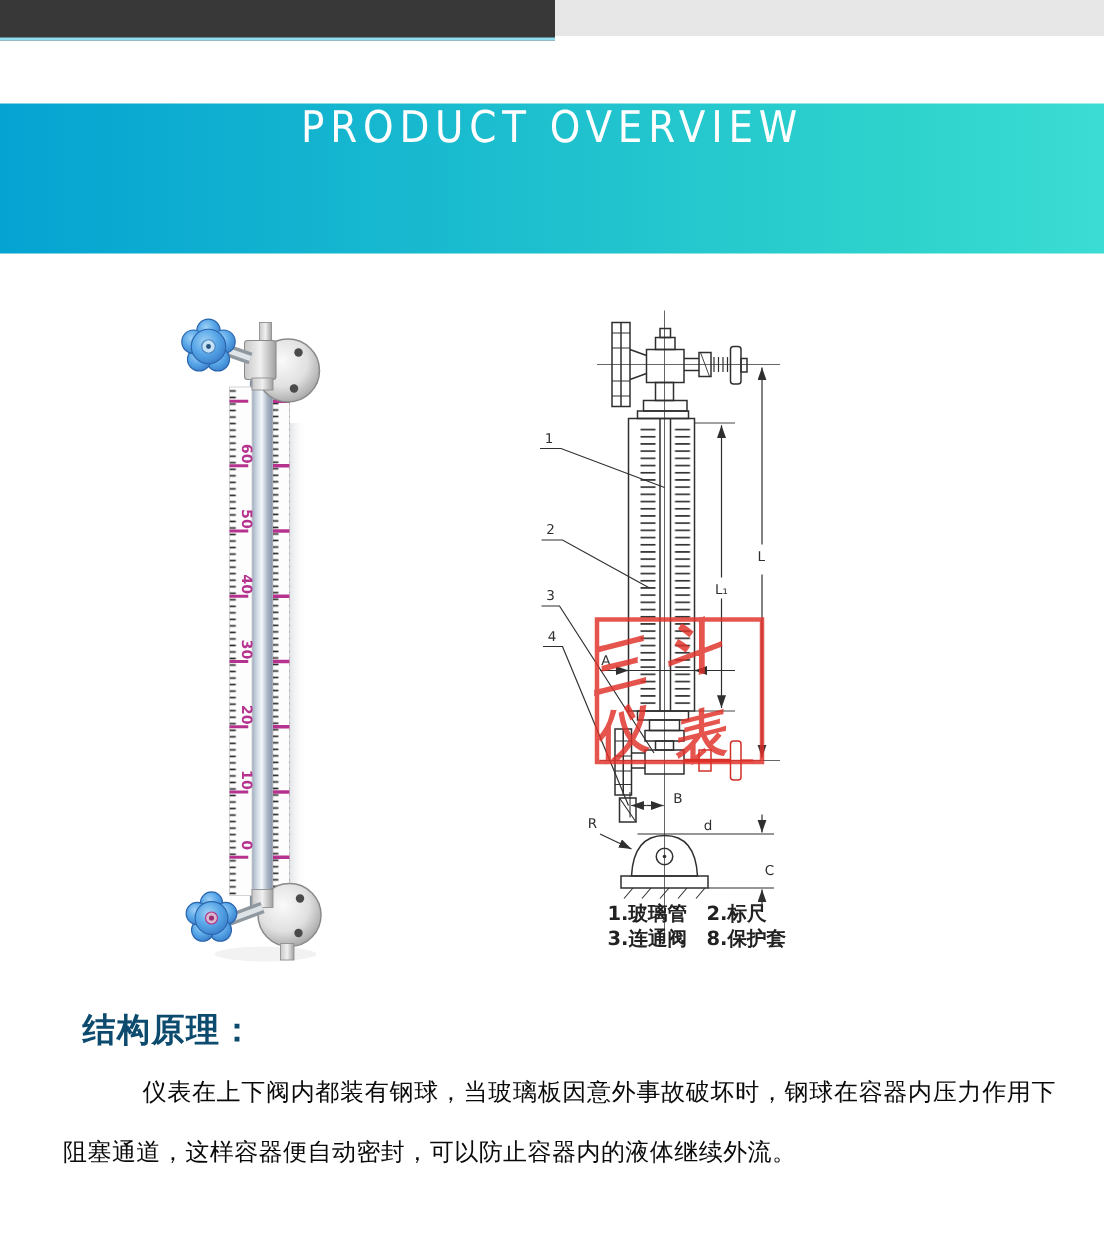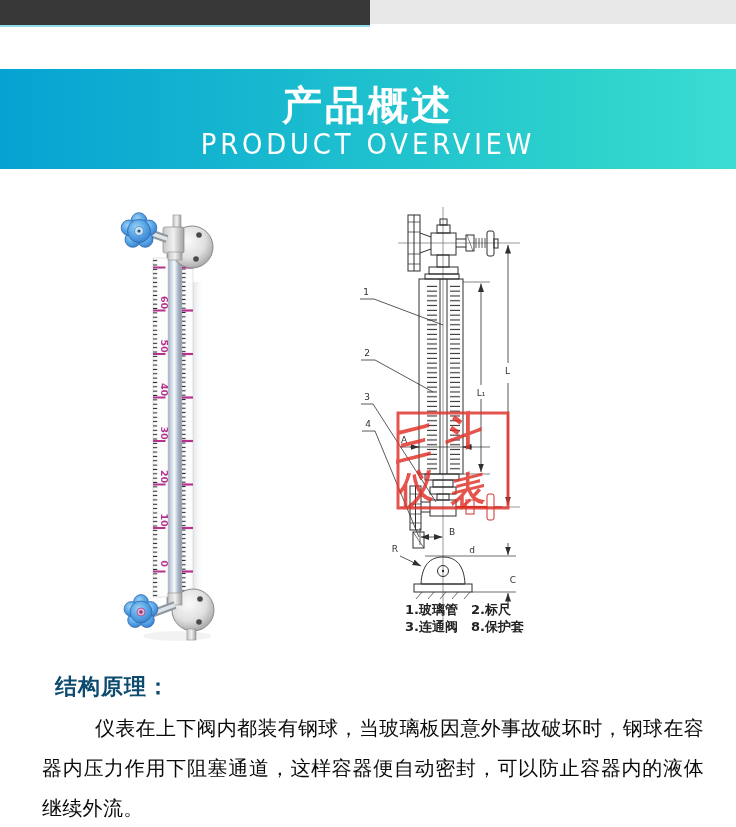--- a/index.html
+++ b/index.html
@@ -11,34 +11,33 @@
   .top-gray{position:absolute;left:370px;top:0;width:366px;height:24px;background:#e7e7e7;}
   .banner{position:absolute;left:0;top:69px;width:736px;height:100px;
     background:linear-gradient(90deg,#05a3d2 0%,#2ed3cc 82%,#3bdcd3 100%);
     text-align:center;color:#ffffff;}
   .banner-zh{margin:0;padding-top:14px;font-size:40px;line-height:44px;font-weight:bold;letter-spacing:3px;}
   .banner-en{margin:3px 0 0;font-size:27px;line-height:28px;font-weight:400;letter-spacing:4px;transform:scale(0.96,1.08);}
   .photo-wrap{position:absolute;left:115px;top:212px;width:100px;height:430px;}
   .diagram-wrap{position:absolute;left:350px;top:205px;width:175px;height:435px;}
   .diagram-caption{position:absolute;left:405px;top:601px;font-size:13px;line-height:17px;color:#222222;font-weight:bold;}
   .section-heading{position:absolute;left:55px;top:672px;font-size:22px;font-weight:bold;color:#0c4a6e;letter-spacing:1px;}
-  .section-paragraph{position:absolute;left:42px;top:708px;width:662px;font-size:20px;line-height:40px;
+  .section-paragraph{position:absolute;left:42px;top:708px;width:662px;font-size:16px;line-height:40px;
     color:#0a0a0a;text-indent:53px;letter-spacing:.3px;text-align:justify;}
   svg text{font-family:"DejaVu Sans","Liberation Sans",sans-serif;}
 </style>
 </head>
 <body>
 
 <div class="top-dark"></div>
 <div class="top-gray">
   
 </div>
 
 <div class="banner">
-  <h1 class="banner-zh">产品概述</h1>
   <div class="banner-en">PRODUCT OVERVIEW</div>
 </div>
 
 <div class="photo-wrap">
 <svg width="100" height="430" viewBox="0 0 100 430">
   <defs>
     <linearGradient id="tubeG" x1="0" y1="0" x2="1" y2="0">
       <stop offset="0" stop-color="#8e9cb0"></stop>
           <stop offset="0.25" stop-color="#c9d4e0"></stop>
       <stop offset="0.5" stop-color="#f4f8fb"></stop>

